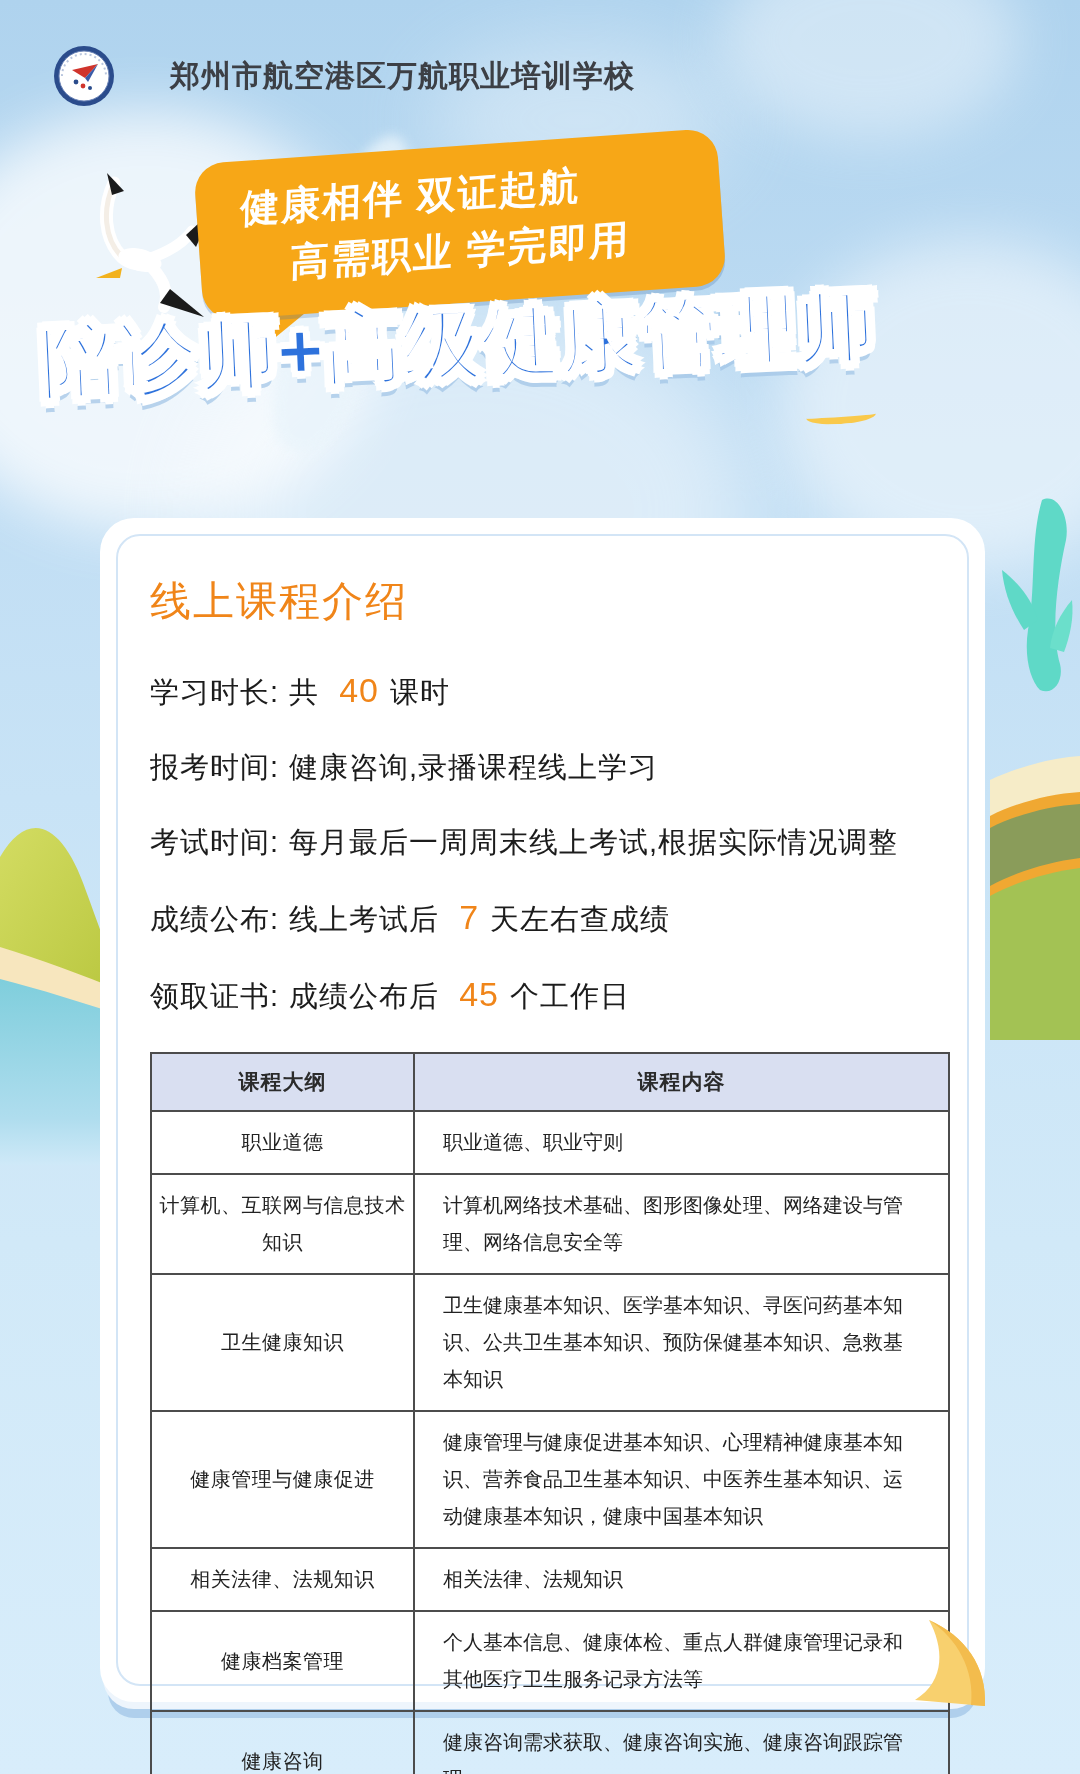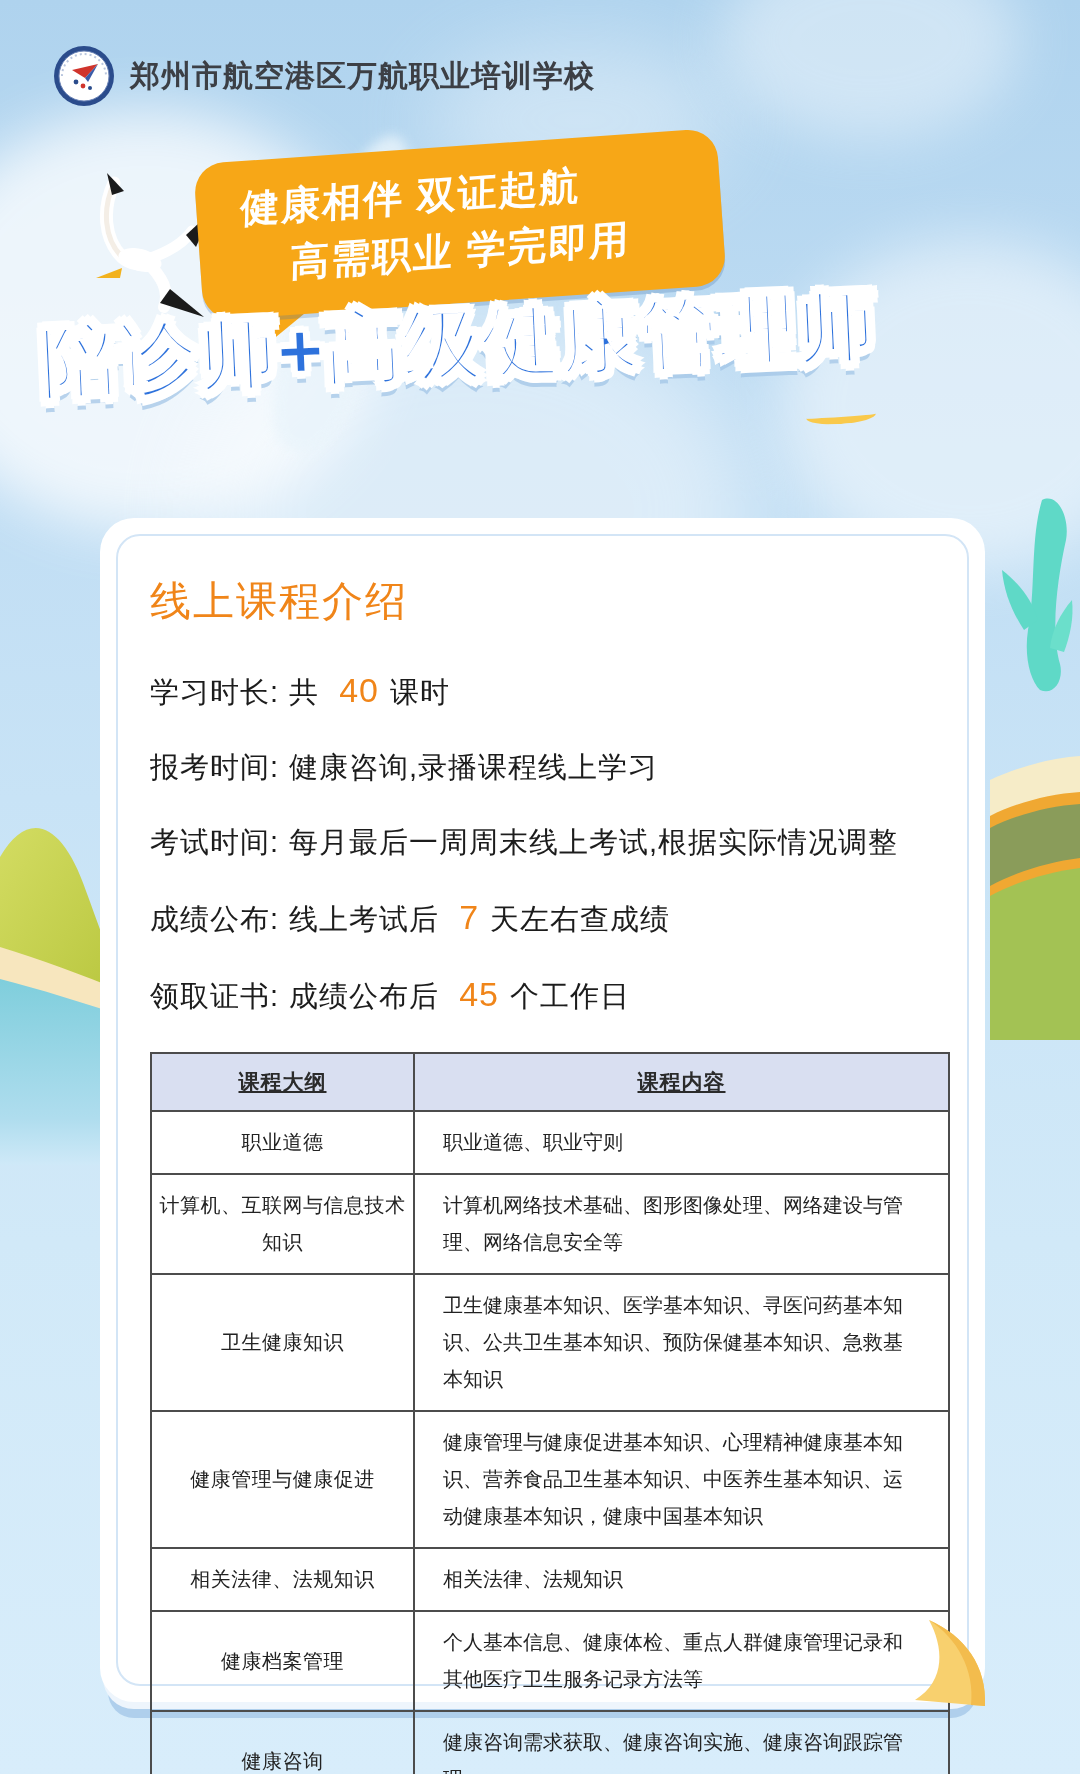--- a/index.html
+++ b/index.html
@@ -18,21 +18,21 @@
   .cloud.c2{ left:190px; top:300px; width:560px; height:420px; opacity:.45; filter:blur(45px);}
   .cloud.c3{ right:-80px; top:240px; width:380px; height:330px; opacity:.5; }
   .cloud.c4{ left:430px; top:40px; width:300px; height:160px; opacity:.35; filter:blur(40px);}
   .cloud.c5{ right:60px; top:-60px; width:300px; height:200px; opacity:.4; }
   .streak{ position:absolute; left:300px; top:128px; width:90px; height:330px; background:#E9F4FB;
     border-radius:50% 50% 40% 40%; transform:rotate(18deg); opacity:.8; filter:blur(6px); }
 
   
   .header{ position:absolute; left:52px; top:44px; display:flex; align-items:center; gap:14px; z-index:8; }
   .logo{ width:64px; height:64px; }
-  .school-name{ font-size:30px; font-weight:600; color:#3c3f45; letter-spacing:1px; }
+  .school-name{ font-size:30px; font-weight:600; color:#3c3f45; letter-spacing:1px;margin-left:40px; }
 
   
   .banner{
     position:absolute; left:198px; top:146px; width:524px; z-index:5;
     background:var(--banner-orange,#F7A717);
     border-radius:30px; padding:20px 34px 24px 44px;
     transform:rotate(-4deg);
     box-shadow:0 4px 0 rgba(60,110,170,.25);
   }
   .banner-tail{
@@ -87,21 +87,21 @@
     letter-spacing:1px; display:flex; align-items:baseline; }
   .info-label{ margin-right:10px; }
   .info-line .hl{ color:var(--accent-orange,#F08519); font-size:34px; padding:0 2px;margin-left:9px; }
 
   
   .course-table{ width:800px; margin:8px auto 0 auto; border-collapse:collapse;
     table-layout:fixed; }
   .course-table th, .course-table td{ border:2px solid #4c4c4c; }
   .course-table th{
     background:var(--table-header-bg,#D9DFF1); font-size:21px; font-weight:700; color:#2b2b2b;
-    padding:14px 8px; text-align:center; letter-spacing:1px;text-decoration:underline;
+    padding:14px 8px; text-align:center; letter-spacing:1px;
   }
   .course-table col.c1{ width:263px; }
   .course-table td{ font-size:20px; color:#222; line-height:1.85; }
   .course-table td.outline{ text-align:center; vertical-align:middle; padding:4px 6px; letter-spacing:.5px; }
   .course-table td.content{ text-align:left; vertical-align:middle; padding:12px 28px; }
 
   
   .page-curl{ position:absolute; right:-14px; bottom:-8px; z-index:4; }
 </style>
 </head>

